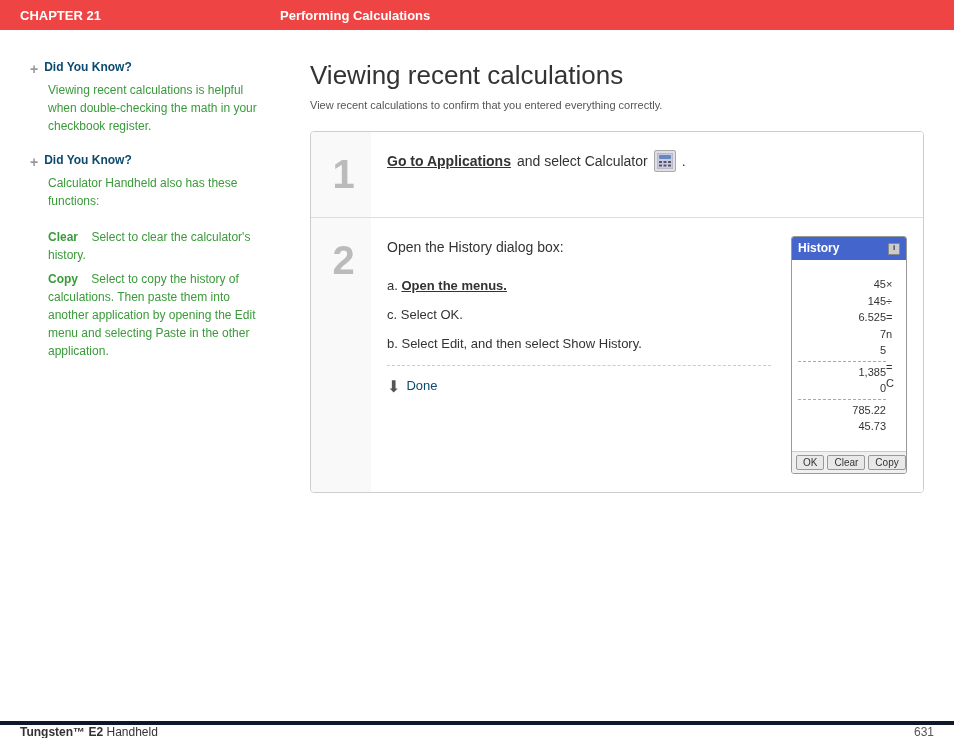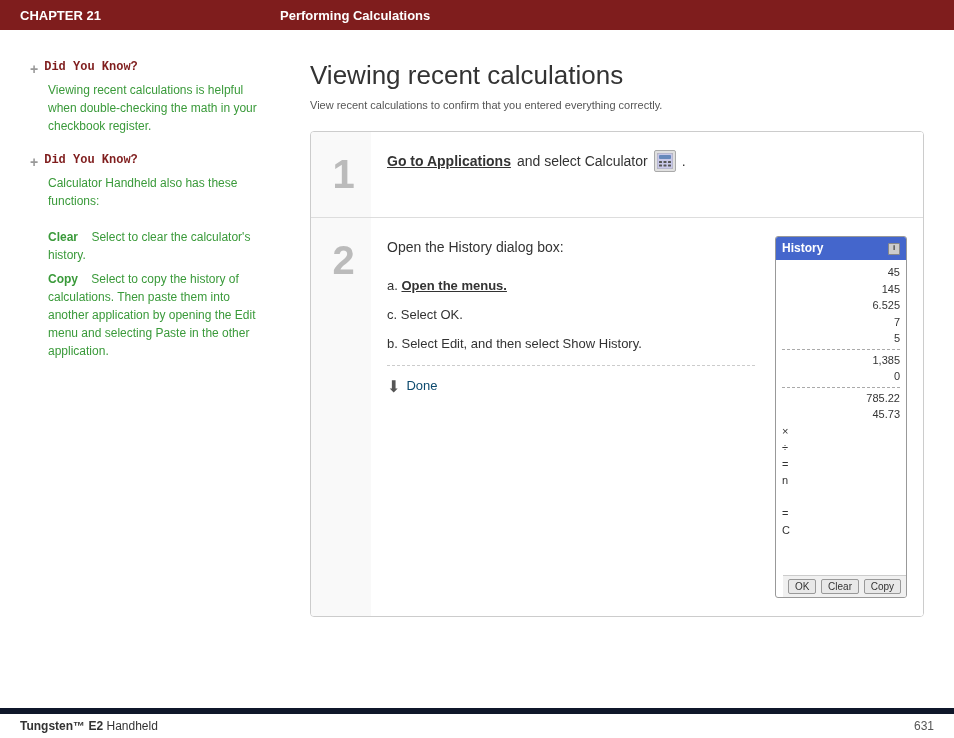--- a/index.html
+++ b/index.html
@@ -7,21 +7,21 @@
       width: 954px;
       height: 738px;
       font-family: Arial, Helvetica, sans-serif;
       background: #fff;
       overflow: hidden;
       position: relative;
     }
 
     
     .header {
-      background: #7f1d1d;
+      background: #ef4444;
       height: 30px;
       display: flex;
       align-items: center;
       padding: 0 20px;
     }
     .header-chapter {
       color: #fff;
       font-weight: bold;
       font-size: 13px;
       width: 260px;
@@ -55,24 +55,23 @@
       margin-bottom: 4px;
     }
     .sidebar-plus {
       color: #999;
       font-size: 14px;
       font-weight: bold;
       margin-top: 1px;
       flex-shrink: 0;
     }
     .sidebar-heading {
-      color: #7f1d1d;
+      color: #0c4a6e;
       font-size: 12px;
       font-weight: bold;
-      font-family: Liberation Mono, monospace;
     }
     .sidebar-body {
       margin-left: 18px;
       font-size: 12px;
       line-height: 1.5;
     }
     .sidebar-body.green {
       color: #3a9a3a;
     }
     .sidebar-label {
@@ -185,21 +184,21 @@
       margin-bottom: 8px;
       font-size: 13px;
     }
     .step2-text ol li::before {
       content: attr(data-label) '.  ';
       font-weight: normal;
     }
 
     
     .history-dialog {
-      width: 132px;
+      width: 116px;
       border: 1px solid #999;
       border-radius: 3px;
       overflow: hidden;
       flex-shrink: 0;
       font-size: 11px;
     }
     .history-titlebar {
       background: #4466cc;
       color: #fff;
       display: flex;
@@ -220,24 +219,23 @@
       border: 1px solid #888;
       border-radius: 1px;
       display: flex;
       align-items: center;
       justify-content: center;
       font-size: 8px;
       color: #333;
     }
     .history-body {
       background: #fff;
-      padding: 4px 6px;
+      padding: 16px 6px;
       min-height: 80px;
       display: flex;
-      flex-direction: column;
     }
     .history-numbers {
       flex: 1;
       text-align: right;
       font-size: 11px;
       line-height: 1.5;
       color: #333;
     }
     .history-ops {
       width: 14px;
@@ -251,21 +249,20 @@
       border-top: 1px dashed #aaa;
       margin: 2px 0;
     }
     .history-footer {
       display: flex;
       justify-content: space-around;
       background: #f0f0f0;
       border-top: 1px solid #ccc;
       padding: 3px 4px;
       gap: 3px;
-      margin-left: 7px;
     }
     .history-footer-btn {
       background: #e8e8e8;
       border: 1px solid #999;
       border-radius: 2px;
       font-size: 10px;
       padding: 1px 6px;
       color: #333;
     }
 
@@ -286,22 +283,22 @@
       font-size: 13px;
       color: #0c4a6e;
     }
 
     
     .footer {
       position: absolute;
       bottom: 0;
       left: 0;
       right: 0;
-      height: 30px;
-      border-top: 6px solid #0f172a;
+      height: 17px;
+      border-top: 4px solid #0f172a;
       display: flex;
       align-items: center;
       justify-content: space-between;
       padding: 0 20px;
       font-size: 12px;
       color: #333;
     }
     .footer-brand strong {
       font-weight: bold;
     }

